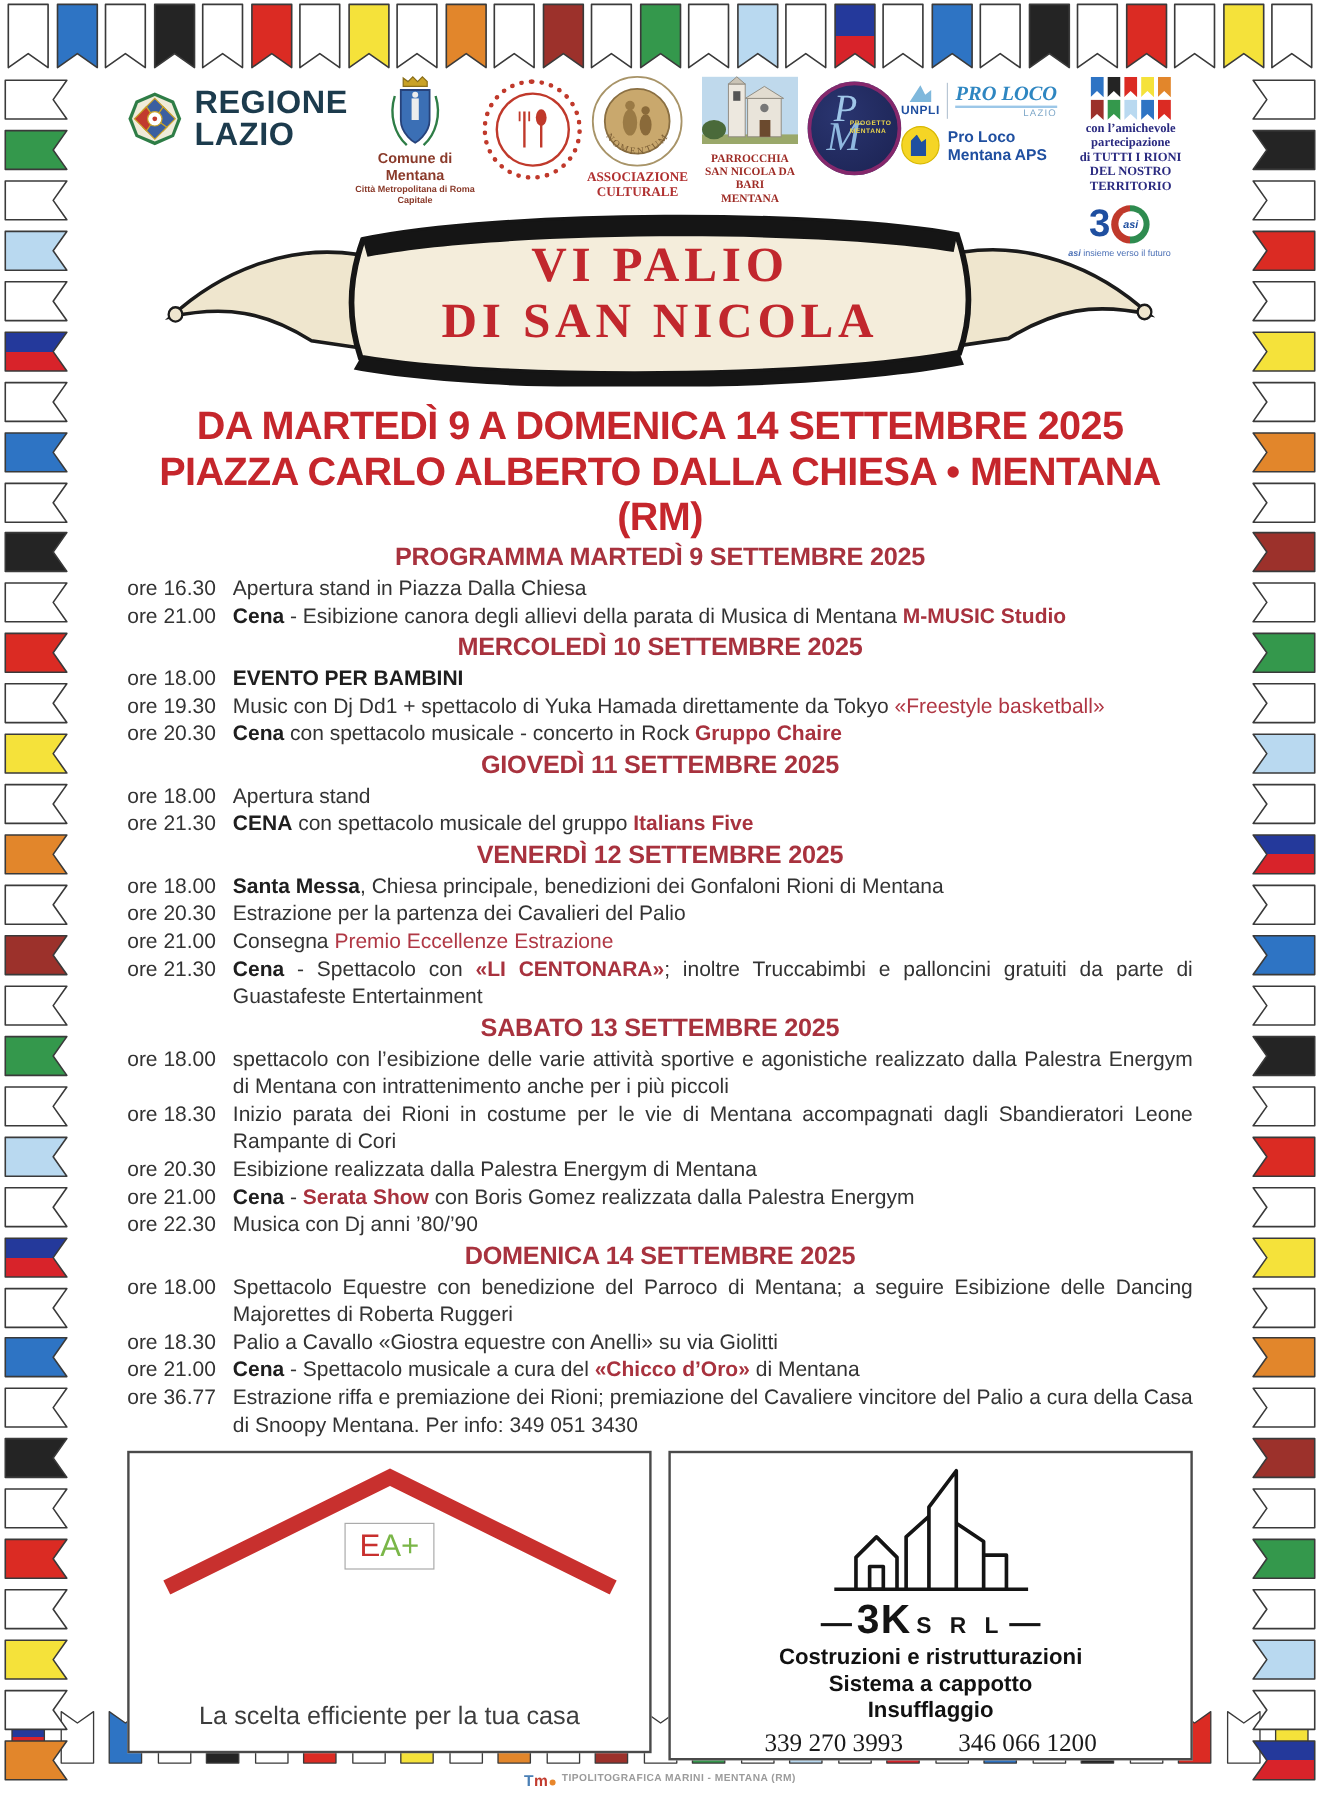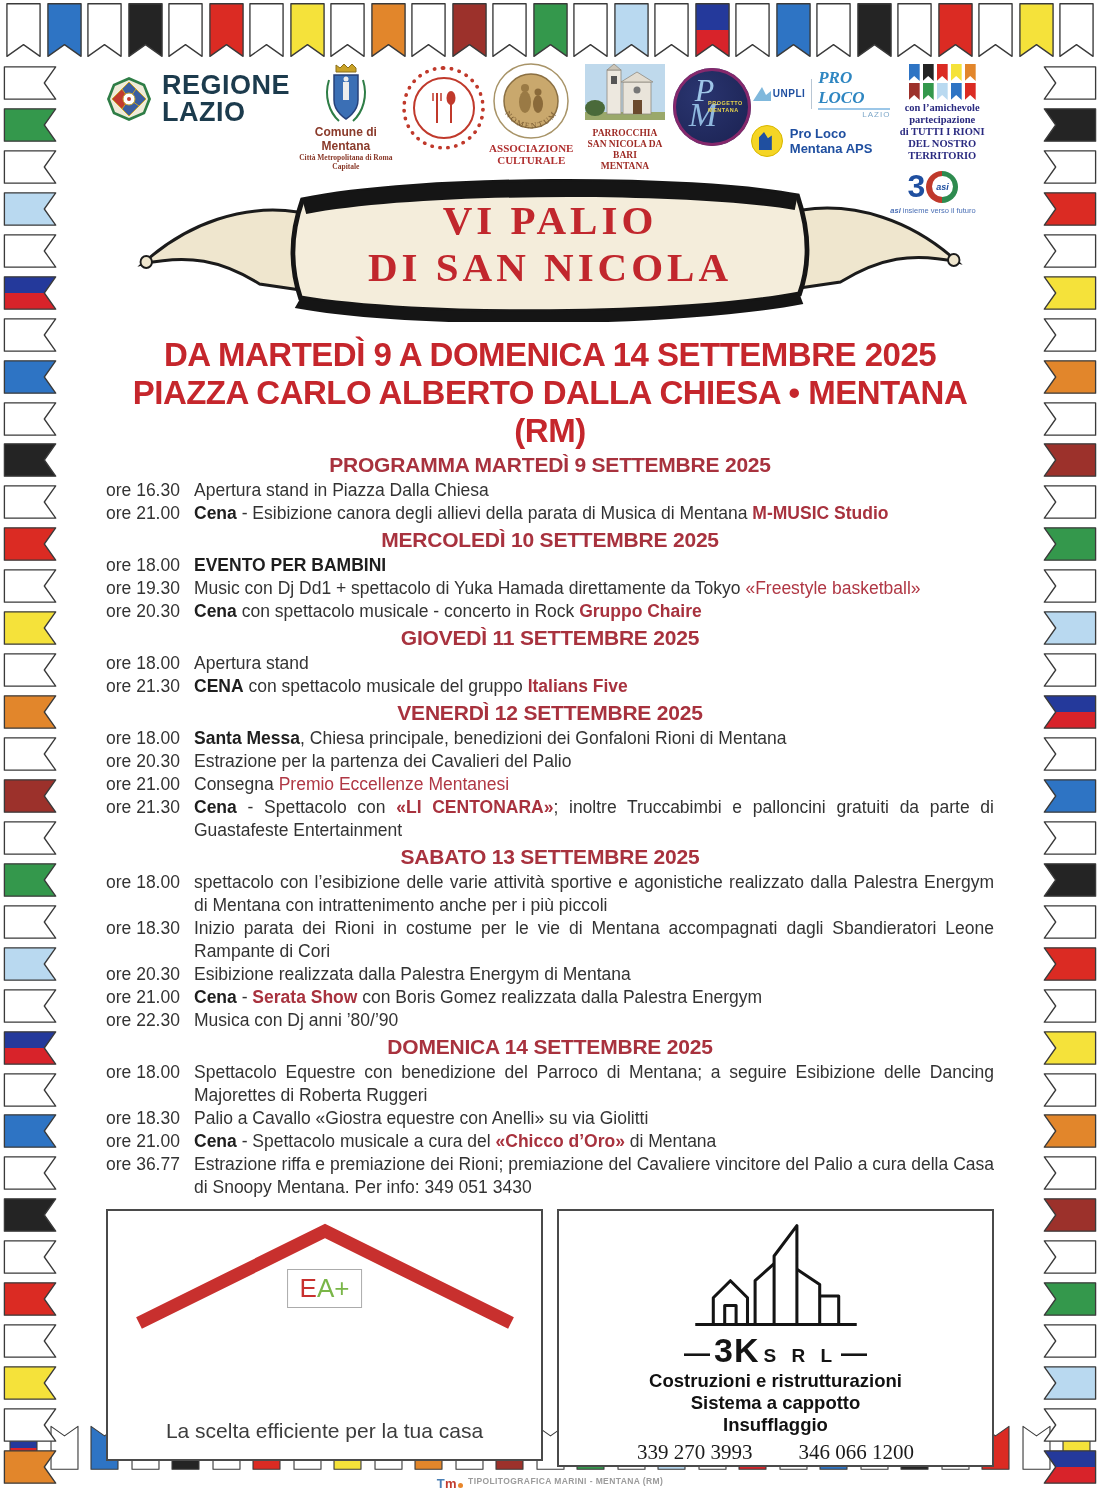--- a/index.html
+++ b/index.html
@@ -15,35 +15,35 @@
   .strip-right{right:2px;top:64px;bottom:10px;flex-direction:column;width:58px;}
   .strip-left .flag,.strip-right .flag{width:58px;height:38px;}
   
   .content{position:absolute;left:106px;right:106px;top:60px;}
   
   .logos-row{display:flex;justify-content:space-between;align-items:flex-start;height:106px;margin-top:2px;}
   .logo-regione{display:flex;align-items:center;gap:10px;padding-top:10px;}
   .regione-text{font-weight:700;font-size:27px;line-height:27px;color:#1C3B4D;letter-spacing:.5px;}
   .logo-comune{width:112px;text-align:center;}
   .comune-name{font-weight:700;font-size:12px;color:#8A3A2A;margin-top:1px;}
-  .comune-sub{font-size:7.5px;color:#8A3A2A;font-weight:700;font-family:Liberation Serif, serif;}
+  .comune-sub{font-size:7.5px;color:#8A3A2A;font-weight:700;}
   .logo-fork{width:76px;height:76px;border-radius:50%;border:4px dotted #C0392B;display:flex;align-items:center;justify-content:center;margin-top:4px;}
   .fork-inner{width:58px;height:58px;border:2px solid #C0392B;border-radius:50%;display:flex;align-items:center;justify-content:center;}
   .logo-nomentum{width:92px;text-align:center;}
   .nom-caption{font-family:"Liberation Serif",serif;font-weight:700;font-size:11px;line-height:12px;color:#B03030;margin-top:2px;}
   .logo-parrocchia{width:96px;text-align:center;}
   .parr-caption{font-family:"Liberation Serif",serif;font-weight:700;font-size:9.5px;line-height:11px;color:#9E2B25;margin-top:2px;}
   .logo-pm{width:78px;height:78px;border-radius:50%;background:radial-gradient(circle at 35% 35%, #2A3570, #1A2150);
            position:relative;box-shadow:inset 0 0 0 3px rgba(150,40,110,.85);margin-top:6px;flex:none;}
   .pm-p{position:absolute;left:22px;top:4px;font-family:"Liberation Serif",serif;font-style:italic;font-size:32px;color:#9FC6E8;}
   .pm-m{position:absolute;left:16px;top:28px;font-family:"Liberation Serif",serif;font-style:italic;font-size:34px;color:#8FB8DF;}
   .pm-txt{position:absolute;right:8px;top:32px;font-weight:700;font-size:5.5px;line-height:7px;color:#E8D44C;letter-spacing:.5px;text-align:left;}
   .logo-proloco{width:140px;display:flex;flex-direction:column;gap:6px;padding-top:6px;}
   .pl-top{display:flex;align-items:center;gap:6px;}
-  .unpli{display:flex;align-items:center;}
+  .unpli{display:flex;flex-direction:column;align-items:center;}
   .unpli-name{font-weight:800;font-size:10px;color:#1F4FA0;letter-spacing:.5px;}
   .pl-divider{width:1px;height:30px;background:#b8c6d4;}
   .prologo{display:flex;flex-direction:column;}
   .pl-name{font-family:"Liberation Serif",serif;font-style:italic;font-weight:700;font-size:17px;color:#2E86C1;border-bottom:2px solid #9CC7E8;}
   .pl-lazio{font-size:8px;color:#7FA8C9;align-self:flex-end;letter-spacing:1px;}
   .pl-bottom{display:flex;align-items:center;gap:7px;}
   .pl-badge{width:30px;height:30px;border-radius:50%;background:#F5D525;position:relative;flex:none;border:1px solid #d8b800;}
   .pl-badge::after{content:"";position:absolute;left:7px;top:6px;width:13px;height:18px;background:#1F4FA0;
                    clip-path:polygon(0 100%,0 30%,40% 0,70% 35%,100% 20%,100% 100%);}
   .pl-mentana{font-weight:700;font-size:13px;line-height:15px;color:#1F4FA0;}
@@ -707,21 +707,21 @@
         <div class="entry">
           <div class="time">ore 18.00</div>
           <div class="etext"><span class="s-b">Santa Messa</span><span class="s-n">, Chiesa principale, benedizioni dei Gonfaloni Rioni di Mentana</span></div>
         </div>
         <div class="entry">
           <div class="time">ore 20.30</div>
           <div class="etext"><span class="s-n">Estrazione per la partenza dei Cavalieri del Palio</span></div>
         </div>
         <div class="entry">
           <div class="time">ore 21.00</div>
-          <div class="etext"><span class="s-n">Consegna </span><span class="s-r">Premio Eccellenze Mentanesi</span></div>
+          <div class="etext"><span class="s-n">Consegna </span><span class="s-r">Premio Eccellenze Estrazione</span></div>
         </div>
         <div class="entry">
           <div class="time">ore 21.30</div>
           <div class="etext"><span class="s-b">Cena</span><span class="s-n"> - Spettacolo con </span><span class="s-rb">«LI CENTONARA»</span><span class="s-n">; inoltre Truccabimbi e palloncini gratuiti da parte di Guastafeste Entertainment</span></div>
         </div>
         <div class="day-header">SABATO 13 SETTEMBRE 2025</div>
         <div class="entry">
           <div class="time">ore 18.00</div>
           <div class="etext"><span class="s-n">spettacolo con l’esibizione delle varie attività sportive e agonistiche realizzato dalla Palestra Energym di Mentana con intrattenimento anche per i più piccoli</span></div>
         </div>

